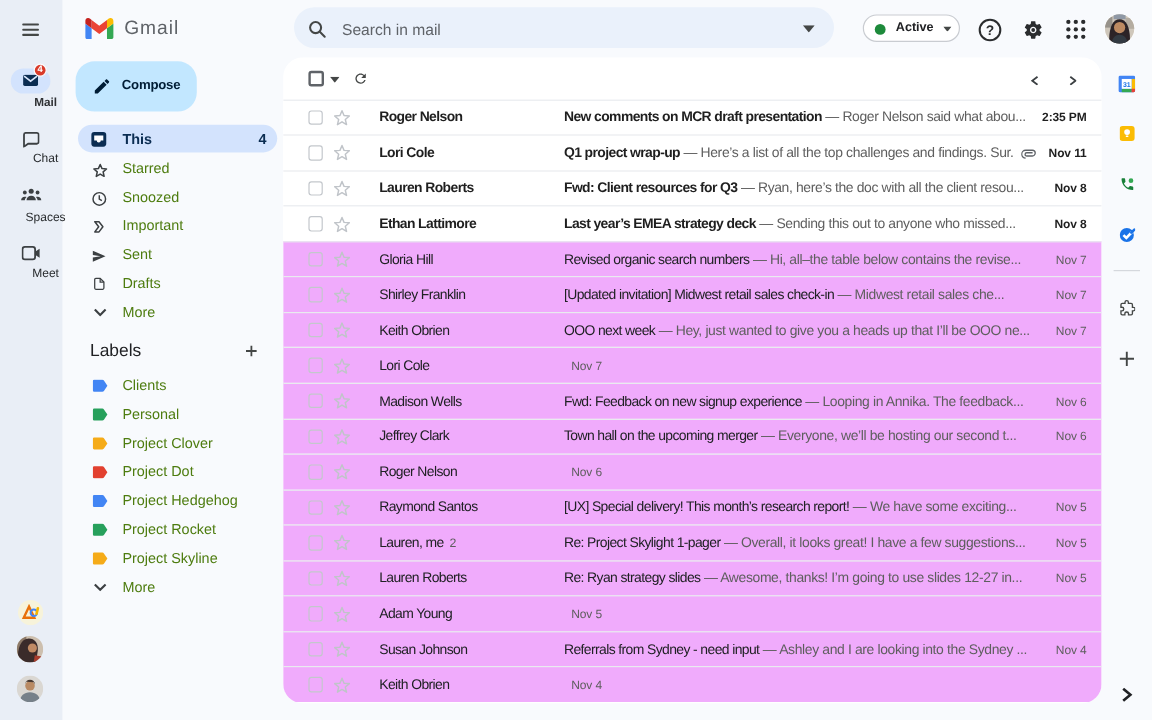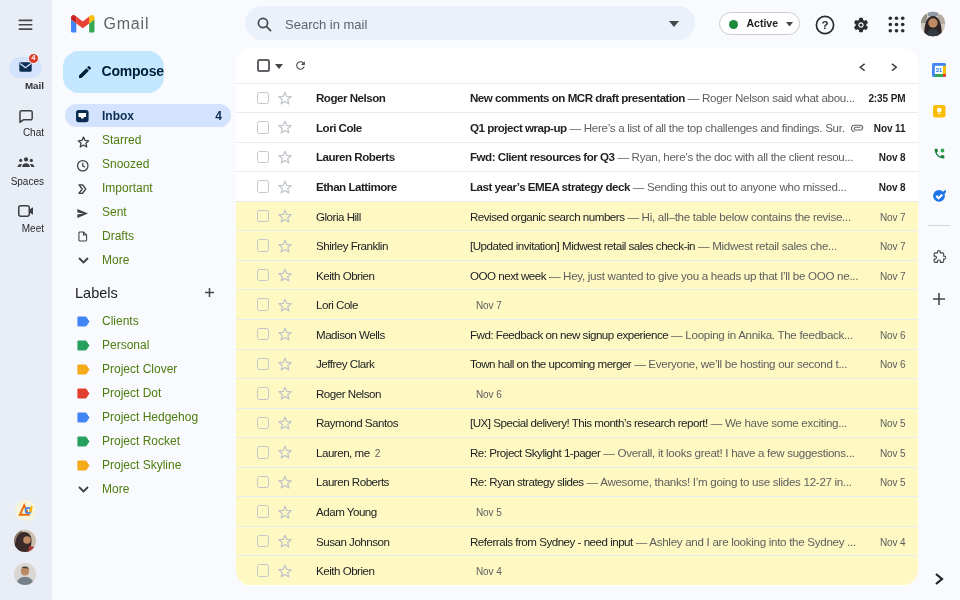--- a/index.html
+++ b/index.html
@@ -1,24 +1,24 @@
 <!DOCTYPE html>
 <html><head>
 <meta charset="utf-8">
 <style>
 *{margin:0;padding:0;box-sizing:border-box}
 html,body{width:960px;height:600px;overflow:hidden;background:#f8fafd;font-family:"Liberation Sans",sans-serif;}
 #app{position:relative;width:960px;height:600px;background:#f8fafd}
 .abs{position:absolute}
 svg{display:block}
 .navtxt{font-size:12px;color:#4d7c0f;line-height:24px;white-space:nowrap}
-.railtxt{font-size:10px;color:#272a2d;text-align:right;width:44px;position:absolute;left:0}
+.railtxt{font-size:10px;color:#272a2d;text-align:center;width:44px;position:absolute;left:16px}
 .row{display:flex;align-items:center;height:29.55px;border-top:1px solid #e9ebef;overflow:hidden}
 .row.unread{background:#fff}
-.row.read{background:#fef9c3}
+.row.read{background:#f0abfc}
 .cb{flex:none;width:12.5px;height:12.5px;border:1.5px solid #c3c7cc;border-radius:2.5px;margin-left:20.5px}
 .star{flex:none;margin-left:9px;width:14px;height:14px}
 .nm{flex:none;width:154px;margin-left:24px;font-size:11.6px;letter-spacing:-0.5px;white-space:nowrap;overflow:hidden}
 .sj{flex:1;font-size:11.6px;letter-spacing:-0.5px;white-space:nowrap;overflow:hidden;min-width:0}
 .dt{flex:none;margin-left:6px;padding-right:12.5px;font-size:10px;letter-spacing:-0.1px;white-space:nowrap;display:flex;align-items:center;justify-content:flex-end;position:relative;top:1px}
 .unread .nm,.unread .sj b,.unread .dt{font-weight:bold;color:#1f1f1f}
 .read .nm{color:#202124}
 .read .sj b{font-weight:normal;color:#202124}
 .read .dt{color:#5e5e5e}
 .sn{color:#5e5e5e;letter-spacing:-0.3px}
@@ -167,28 +167,28 @@
 <path d="M4.5 26 C3.5 13 7 5 13 5 c6 0 9.5 8 8.5 21 z" fill="#2c2327"></path>
 <circle cx="13" cy="12" r="4.7" fill="#bd8a62"></circle>
 <path d="M6.5 26 c0-5.5 3-8 6.5-8 s6.5 2.5 6.5 8 z" fill="#333a42"></path>
 </g>
 </svg>
 
 <div class="abs" style="left:63px;top:50.5px;width:101px;height:42.5px;border-radius:16px;background:#c2e7ff"></div>
 <svg class="abs" style="left:76.5px;top:63.5px" width="16" height="16" viewBox="0 0 24 24">
 <path fill="#001d35" d="M3 17.25V21h3.75L17.81 9.94l-3.75-3.75L3 17.25zM20.71 7.04c.39-.39.39-1.02 0-1.41l-2.34-2.34c-.39-.39-1.02-.39-1.41 0l-1.83 1.83 3.75 3.75 1.83-1.83z"></path>
 </svg>
-<div class="abs" style="left:101.5px;top:49.5px;height:42.5px;line-height:42.5px;font-size:14px;letter-spacing:-0.2px;font-weight:bold;color:#001d35">Compose</div>
+<div class="abs" style="left:101.5px;top:49.5px;height:42.5px;line-height:42.5px;font-size:11px;letter-spacing:-0.2px;font-weight:bold;color:#001d35">Compose</div>
 
 <div class="abs" style="left:64.5px;top:103.9px;width:166.5px;height:23.4px;border-radius:12px;background:#d3e3fd"></div>
 <svg class="abs" style="left:76.2px;top:110.4px" width="12.6" height="12.2" viewBox="0 0 12.6 12.2">
 <rect x="0" y="0" width="12.6" height="12.2" rx="2.6" fill="#0b2d52"></rect>
 <path d="M2.5 2.9 h7.6 v4.1 h-2.1 a1.7 1.7 0 0 1 -3.4 0 H2.5 Z" fill="#fff"></path>
 </svg>
-<div class="abs navtxt" style="left:102px;top:103.6px;font-weight:bold;color:#0b2d52">Inbox</div>
+<div class="abs navtxt" style="left:102px;top:103.6px;font-weight:bold;color:#0b2d52">This</div>
 <div class="abs navtxt" style="left:210px;top:103.6px;width:12px;text-align:right;font-weight:bold;color:#0b2d52">4</div>
 
 <svg class="abs" style="left:75.5px;top:134.5px" width="15" height="14" viewBox="0 0 24 24">
 <path fill="none" stroke="#3c4043" stroke-width="2.2" stroke-linejoin="round" d="M12 3.5l2.6 5.9 6.4.6-4.8 4.2 1.4 6.3L12 17.2l-5.6 3.3 1.4-6.3L3 10l6.4-.6z"></path>
 </svg>
 <div class="abs navtxt" style="left:102px;top:127.6px">Starred</div>
 
 <svg class="abs" style="left:76px;top:158.5px" width="13.5" height="13.5" viewBox="0 0 24 24">
 <circle cx="12" cy="12" r="9.3" fill="none" stroke="#3c4043" stroke-width="2.2"></circle>
 <path d="M12 6.5 V12.2 L15.8 14.4" fill="none" stroke="#3c4043" stroke-width="2.2"></path>

